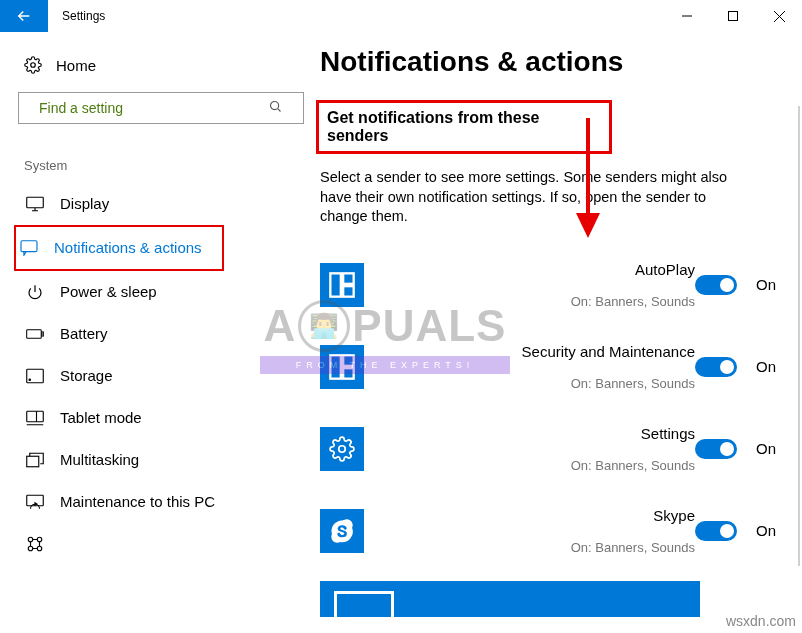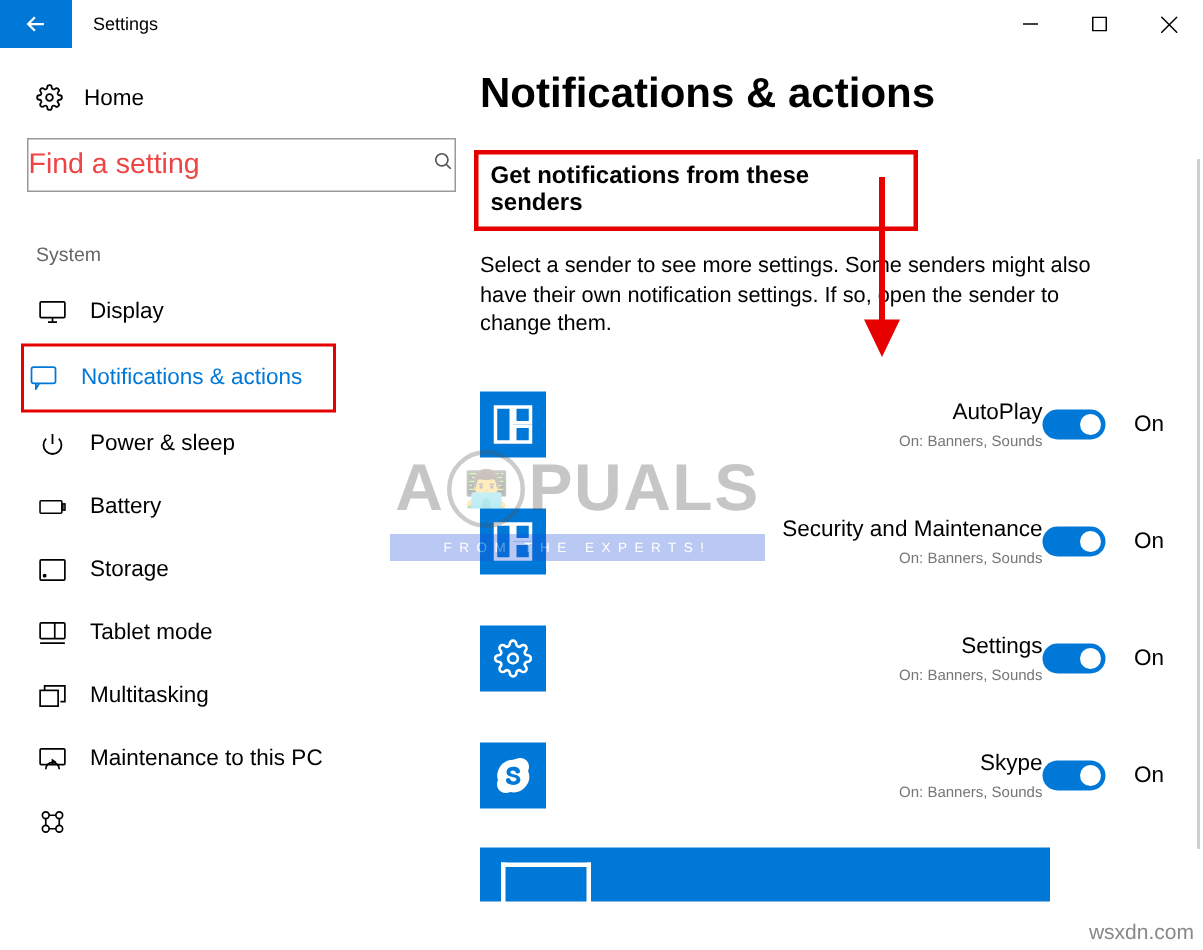--- a/index.html
+++ b/index.html
@@ -64,24 +64,24 @@
   align-items: center;
   gap: 14px;
   padding: 16px 6px 18px;
   font-size: 15px;
 }
 .search-box {
   display: flex;
   align-items: center;
   justify-content: space-between;
   border: 1px solid #999;
-  padding: 6px 0;
+  padding: 6px 20px;
   width: 286px;
-  color: #ef4444;
-  font-size: 19px;
+  color: #4d7c0f;
+  font-size: 14px;
   margin-bottom: 28px;
 }
 .group-label {
   font-size: 13px;
   color: #666;
   padding: 6px 6px 10px;
 }
 .nav-item {
   display: flex;
   align-items: flex-start;
@@ -148,21 +148,21 @@
   align-items: center;
   justify-content: center;
   flex: 0 0 44px;
 }
 .sender-text {
   flex: 1;
   padding-left: 18px;
   text-align: right;
 }
 .sender-name { font-size: 15px; color: #000; }
-.sender-sub { font-size: 10px; color: #767676; margin-top: 6px; }
+.sender-sub { font-size: 13px; color: #767676; margin-top: 16px; }
 .toggle-zone {
   display: flex;
   align-items: center;
   gap: 19px;
 }
 .toggle {
   width: 42px;
   height: 20px;
   border-radius: 10px;
   background: #0078d7;
@@ -222,21 +222,21 @@
   justify-content: center;
   gap: 2px;
 }
 .watermark .big {
   font-size: 44px;
   font-weight: 700;
   color: #444;
   letter-spacing: 1px;
 }
 .watermark .tag {
-  background: #1d4ed8;
+  background: #6d28d9;
   color: #fff;
   font-size: 9px;
   letter-spacing: 5px;
   padding: 4px 6px;
   margin-top: 4px;
 }
 .wm-circle {
   width: 52px;
   height: 52px;
   border: 3px solid #555;

